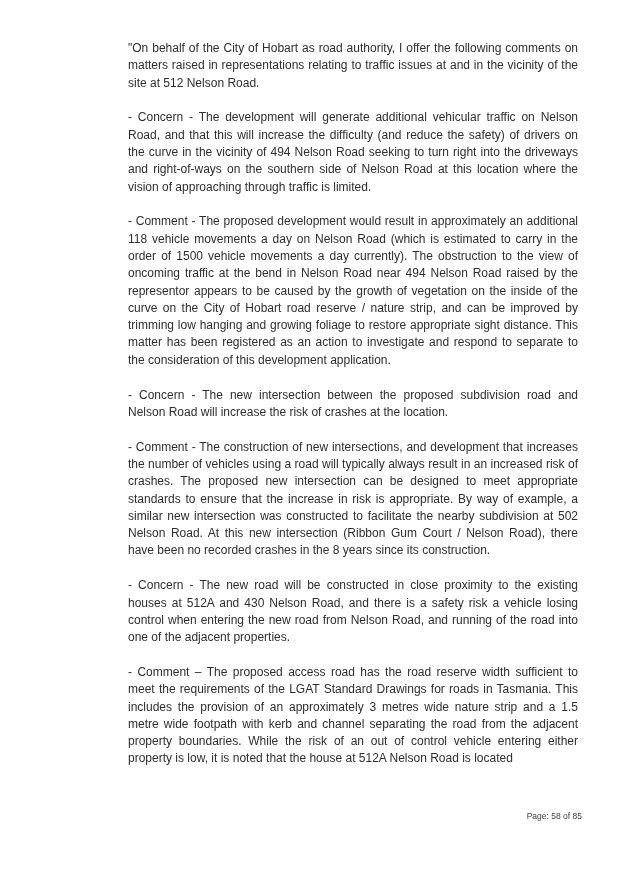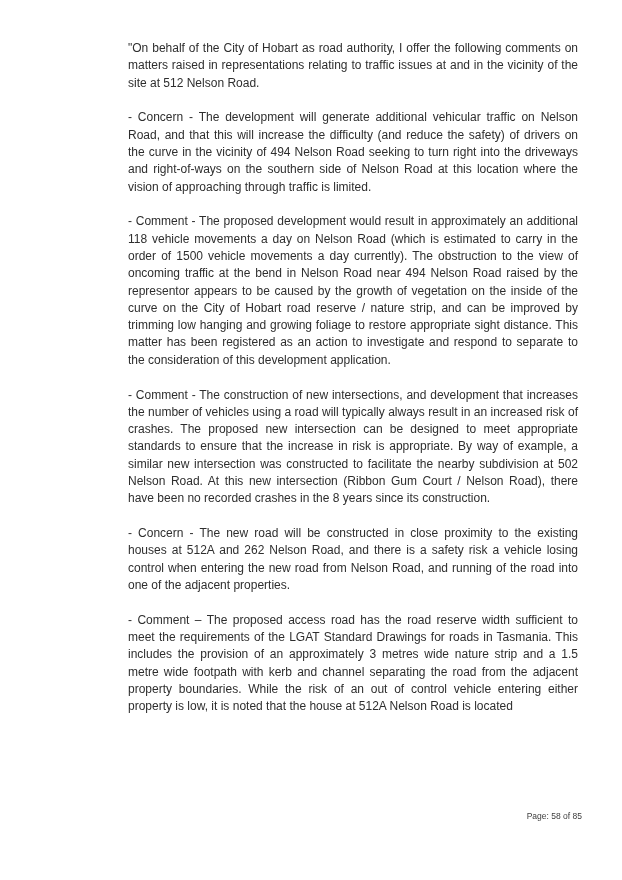--- a/index.html
+++ b/index.html
@@ -46,18 +46,19 @@
   }
 </style>
 </head>
 <body>
 
 <div class="page">
   <div class="content">
     <p>"On behalf of the City of Hobart as road authority, I offer the following comments on matters raised in representations relating to traffic issues at and in the vicinity of the site at 512 Nelson Road.</p>
     <p>- Concern - The development will generate additional vehicular traffic on Nelson Road, and that this will increase the difficulty (and reduce the safety) of drivers on the curve in the vicinity of 494 Nelson Road seeking to turn right into the driveways and right-of-ways on the southern side of Nelson Road at this location where the vision of approaching through traffic is limited.</p>
     <p>- Comment - The proposed development would result in approximately an additional 118 vehicle movements a day on Nelson Road (which is estimated to carry in the order of 1500 vehicle movements a day currently). The obstruction to the view of oncoming traffic at the bend in Nelson Road near 494 Nelson Road raised by the representor appears to be caused by the growth of vegetation on the inside of the curve on the City of Hobart road reserve / nature strip, and can be improved by trimming low hanging and growing foliage to restore appropriate sight distance. This matter has been registered as an action to investigate and respond to separate to the consideration of this development application.</p>
+    <p>- Concern - The new intersection between the proposed subdivision road and Nelson Road will increase the risk of crashes at the location.</p>
     <p>- Comment - The construction of new intersections, and development that increases the number of vehicles using a road will typically always result in an increased risk of crashes. The proposed new intersection can be designed to meet appropriate standards to ensure that the increase in risk is appropriate. By way of example, a similar new intersection was constructed to facilitate the nearby subdivision at 502 Nelson Road. At this new intersection (Ribbon Gum Court / Nelson Road), there have been no recorded crashes in the 8 years since its construction.</p>
-    <p>- Concern - The new road will be constructed in close proximity to the existing houses at 512A and 262 Nelson Road, and there is a safety risk a vehicle losing control when entering the new road from Nelson Road, and running of the road into one of the adjacent properties.</p>
+    <p>- Concern - The new road will be constructed in close proximity to the existing houses at 512A and 430 Nelson Road, and there is a safety risk a vehicle losing control when entering the new road from Nelson Road, and running of the road into one of the adjacent properties.</p>
     <p>- Comment – The proposed access road has the road reserve width sufficient to meet the requirements of the LGAT Standard Drawings for roads in Tasmania. This includes the provision of an approximately 3 metres wide nature strip and a 1.5 metre wide footpath with kerb and channel separating the road from the adjacent property boundaries. While the risk of an out of control vehicle entering either property is low, it is noted that the house at 512A Nelson Road is located</p>
   </div>
   <div class="page-footer">Page: 58 of 85</div>
 </div>
 
 </body></html>

